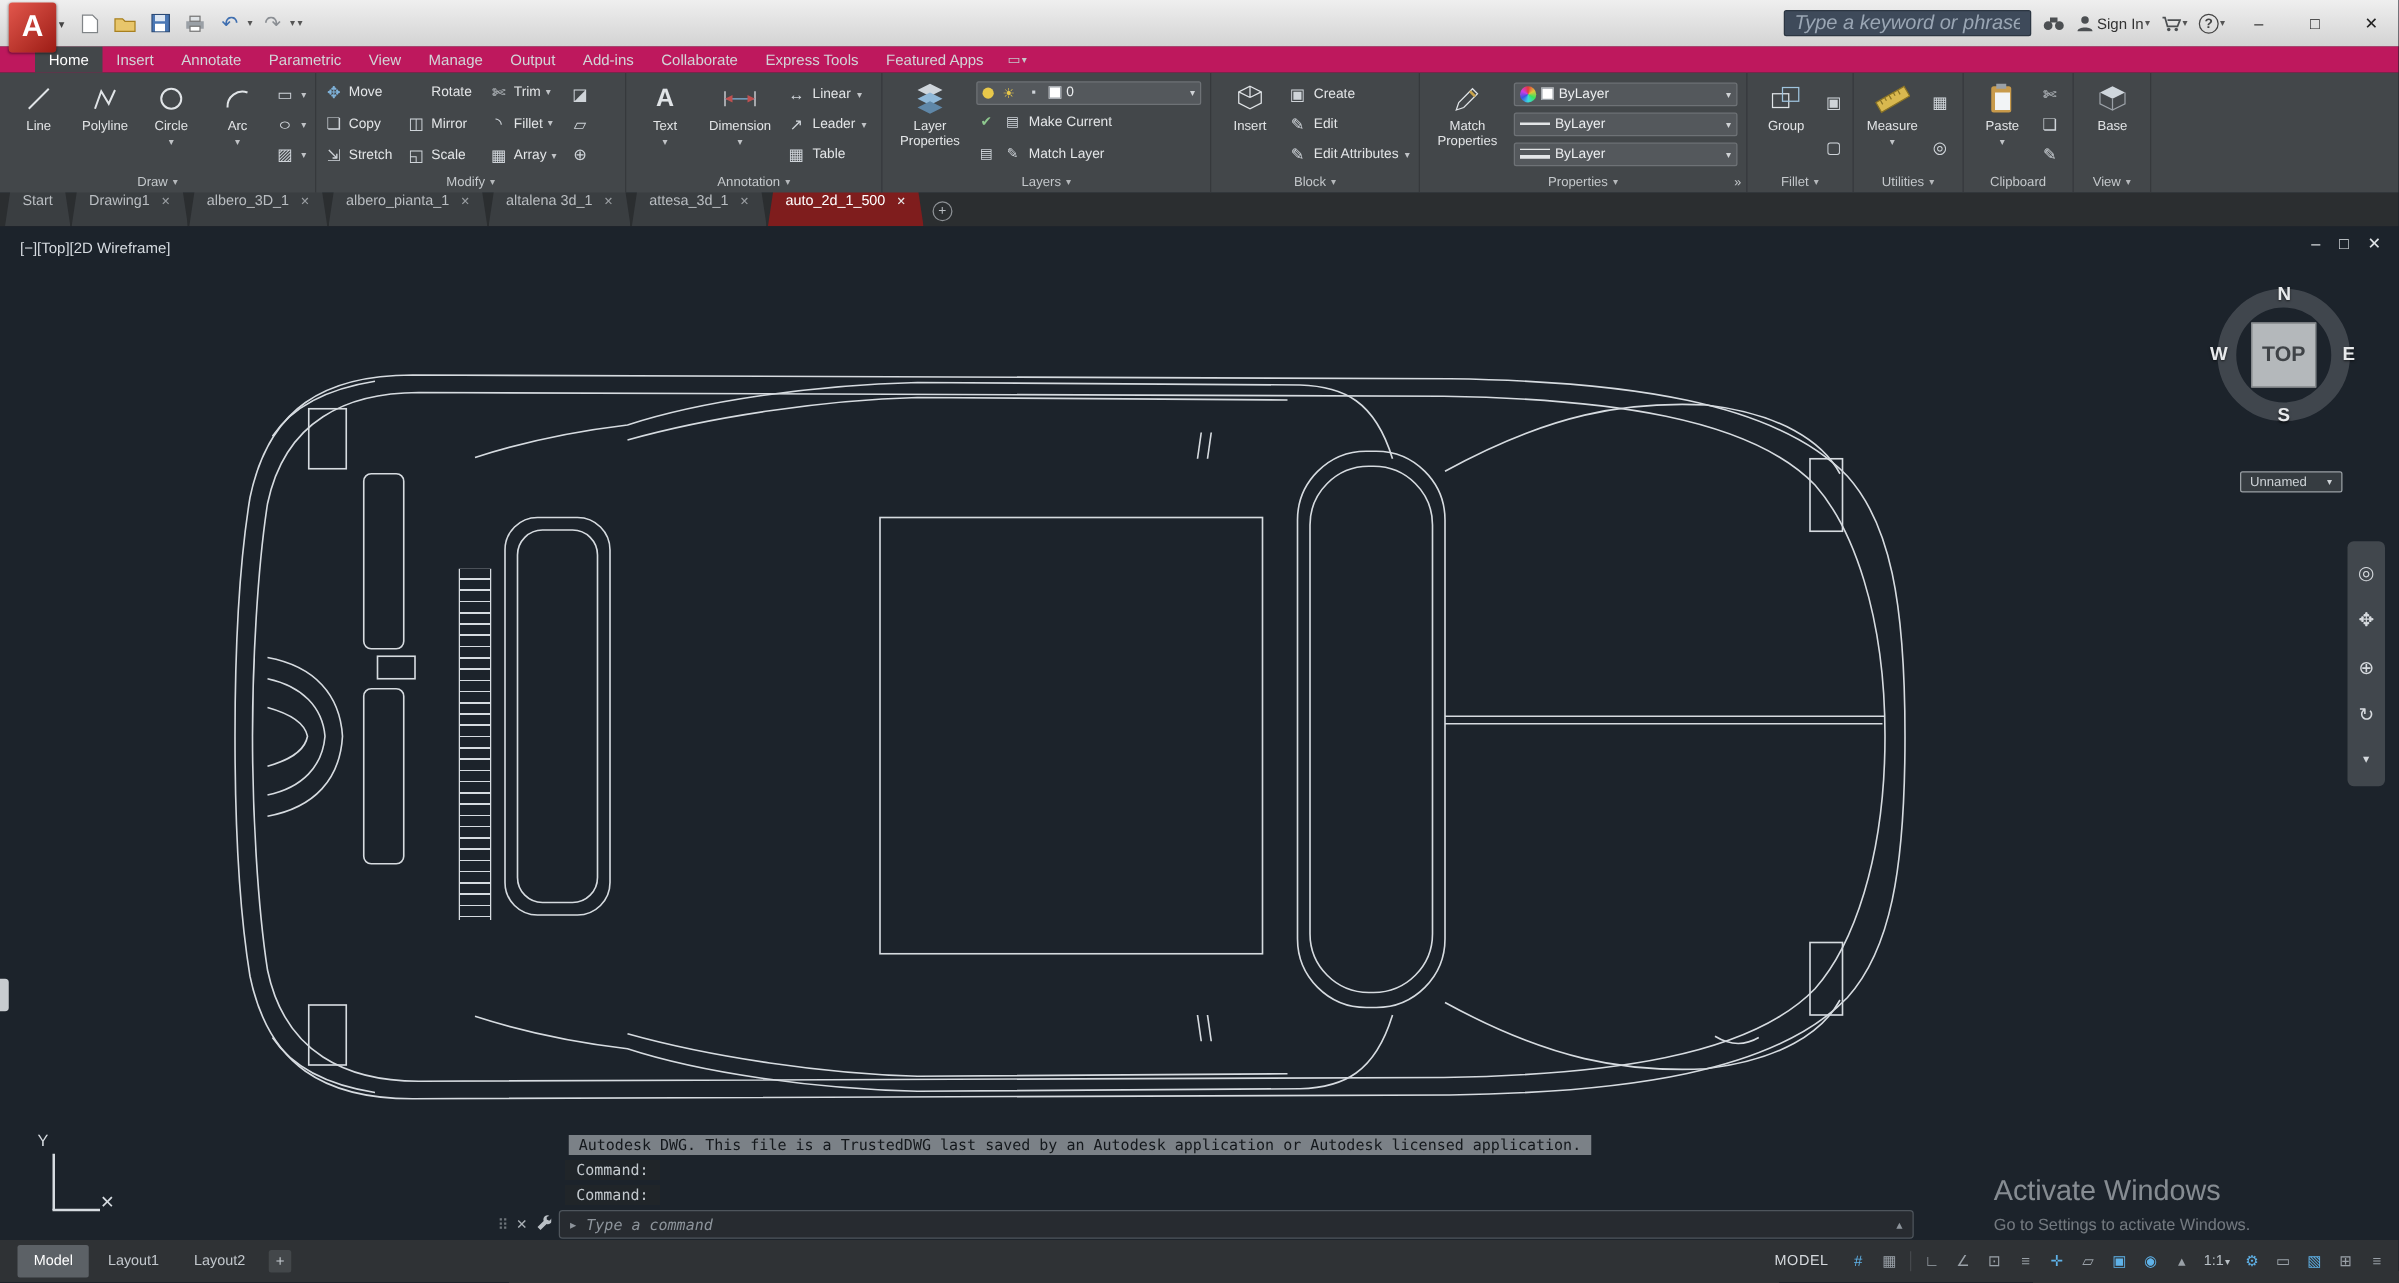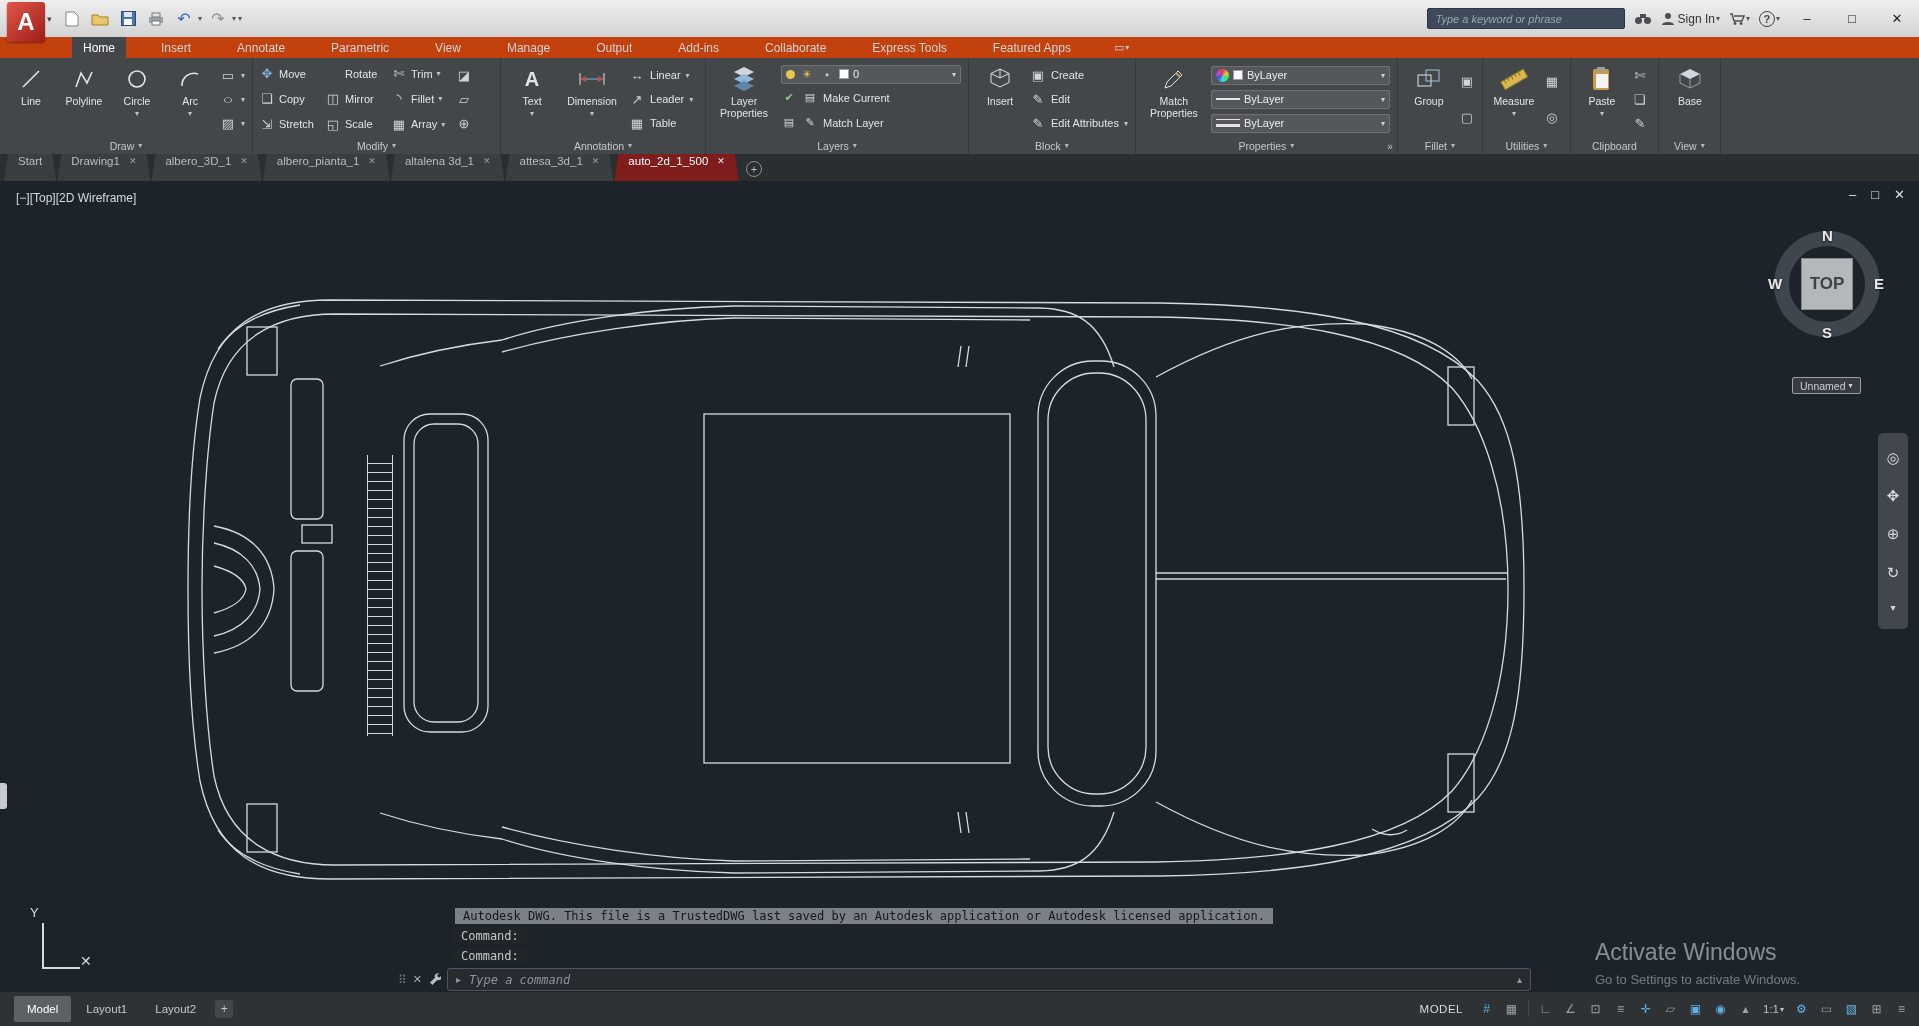--- a/index.html
+++ b/index.html
@@ -15,31 +15,31 @@
     box-shadow:0 1px 2px rgba(0,0,0,.4); }
   .logo-caret { position:absolute; left:47px; top:14px; font-size:9px; color:#444; z-index:40; }
   .qa { display:flex; align-items:center; gap:4px; margin-left:8px; }
   .qbtn { height:26px; min-width:24px; display:flex; align-items:center; justify-content:center; border-radius:3px; }
   .qcaret { font-size:8px; color:#555; margin-left:-2px; }
   .undo-g { font-size:16px; color:#3e6eb0; } .redo-g { font-size:16px; color:#8a8e93; }
   .title-center { position:absolute; left:50%; transform:translateX(-50%); top:0; height:37px;
     display:flex; align-items:center; gap:22px; font-size:13.5px; color:#2d2d2d; white-space:nowrap; }
   .tb-right { position:absolute; right:4px; top:0; height:37px; display:flex; align-items:center; gap:9px; }
   .search { width:198px; height:21px; background:#3e4a5a; border:1px solid #2c3642; border-radius:2px;
-    color:#cfd6de; font-size:11px; padding:0 8px; font-family:"Liberation Sans",sans-serif; }
+    color:#cfd6de; font-size:16px; padding:0 8px; font-family:"Liberation Sans",sans-serif; }
   .search::placeholder { color:#9aa6b4; font-style:italic; }
   .tb-ic { display:flex; align-items:center; gap:3px; color:#333; font-size:12px; }
   .help-circle { width:16px; height:16px; border:1.5px solid #444; border-radius:50%; font-size:11px;
     display:flex; align-items:center; justify-content:center; color:#444; font-weight:bold; }
   .winbtn { width:36px; height:29px; display:flex; align-items:center; justify-content:center;
     font-size:13px; color:#222; }
 
   
-  .rtabs { position:absolute; top:37px; left:0; right:0; height:21px; background:#c2410c;
-    display:flex; align-items:stretch; padding-left:72px; z-index:25;gap:24px; }
+  .rtabs { position:absolute; top:37px; left:0; right:0; height:21px; background:#be185d;
+    display:flex; align-items:stretch; padding-left:28px; z-index:25; }
   .rtab { padding:0 11px; display:flex; align-items:center; font-size:12px; color:#d2d5d8; cursor:default; }
   .rtab.active { background:#43474a; color:#ffffff; }
   .rtab-disp { display:flex; align-items:center; gap:3px; color:#c5c8cb; padding:0 8px; font-size:11px; }
 
   
   .ribbon { position:absolute; top:58px; left:0; right:0; height:96px; background:#43474a;
     display:flex; z-index:20; }
   .rpanel { display:flex; flex-direction:column; border-right:1px solid #36393c; position:relative; }
   .rcontent { flex:1; display:flex; padding:3px 5px 0 6px; gap:3px; }
   .rlabel { height:17px; display:flex; align-items:center; justify-content:center; gap:4px;
@@ -94,21 +94,21 @@
     border:15px solid rgba(108,114,120,0.45); }
   .vc-face { position:absolute; left:49px; top:49px; width:52px; height:52px; background:#b4b8bb;
     border:1px solid #83878a; color:#3f4347; font-weight:bold; font-size:17px;
     display:flex; align-items:center; justify-content:center; }
   .vc-letter { position:absolute; color:#e8eaec; font-weight:bold; font-size:15px;
     text-shadow:0 1px 2px rgba(0,0,0,.6); }
   .vc-n { left:70px; top:18px; } .vc-s { left:70px; top:115px; }
   .vc-w { left:16px; top:66px; } .vc-e { left:122px; top:66px; }
   .viewname { position:absolute; left:1792px; top:196px; height:17px; padding:0 7px;
     border:1px solid #9aa0a5; background:rgba(66,71,76,0.7); border-radius:2px;
-    color:#cdd2d6; font-size:10.5px; display:flex; align-items:center; gap:5px; }
+    color:#cdd2d6; font-size:10.5px; display:flex; align-items:center; gap:18px; }
 
   .navbar { position:absolute; left:1878px; top:252px; width:30px; height:196px;
     background:rgba(72,78,84,0.85); border-radius:5px; display:flex; flex-direction:column;
     align-items:center; justify-content:space-around; padding:6px 0; }
   .navbar span { color:#d6dade; font-size:15px; cursor:default; }
 
   .edge-grip { position:absolute; left:0; top:602px; width:7px; height:26px; background:#c8ccd0;
     border-radius:0 3px 3px 0; }
 
   .ucs-y { position:absolute; left:30px; top:724px; color:#d6dbe0; font-size:13px; }

